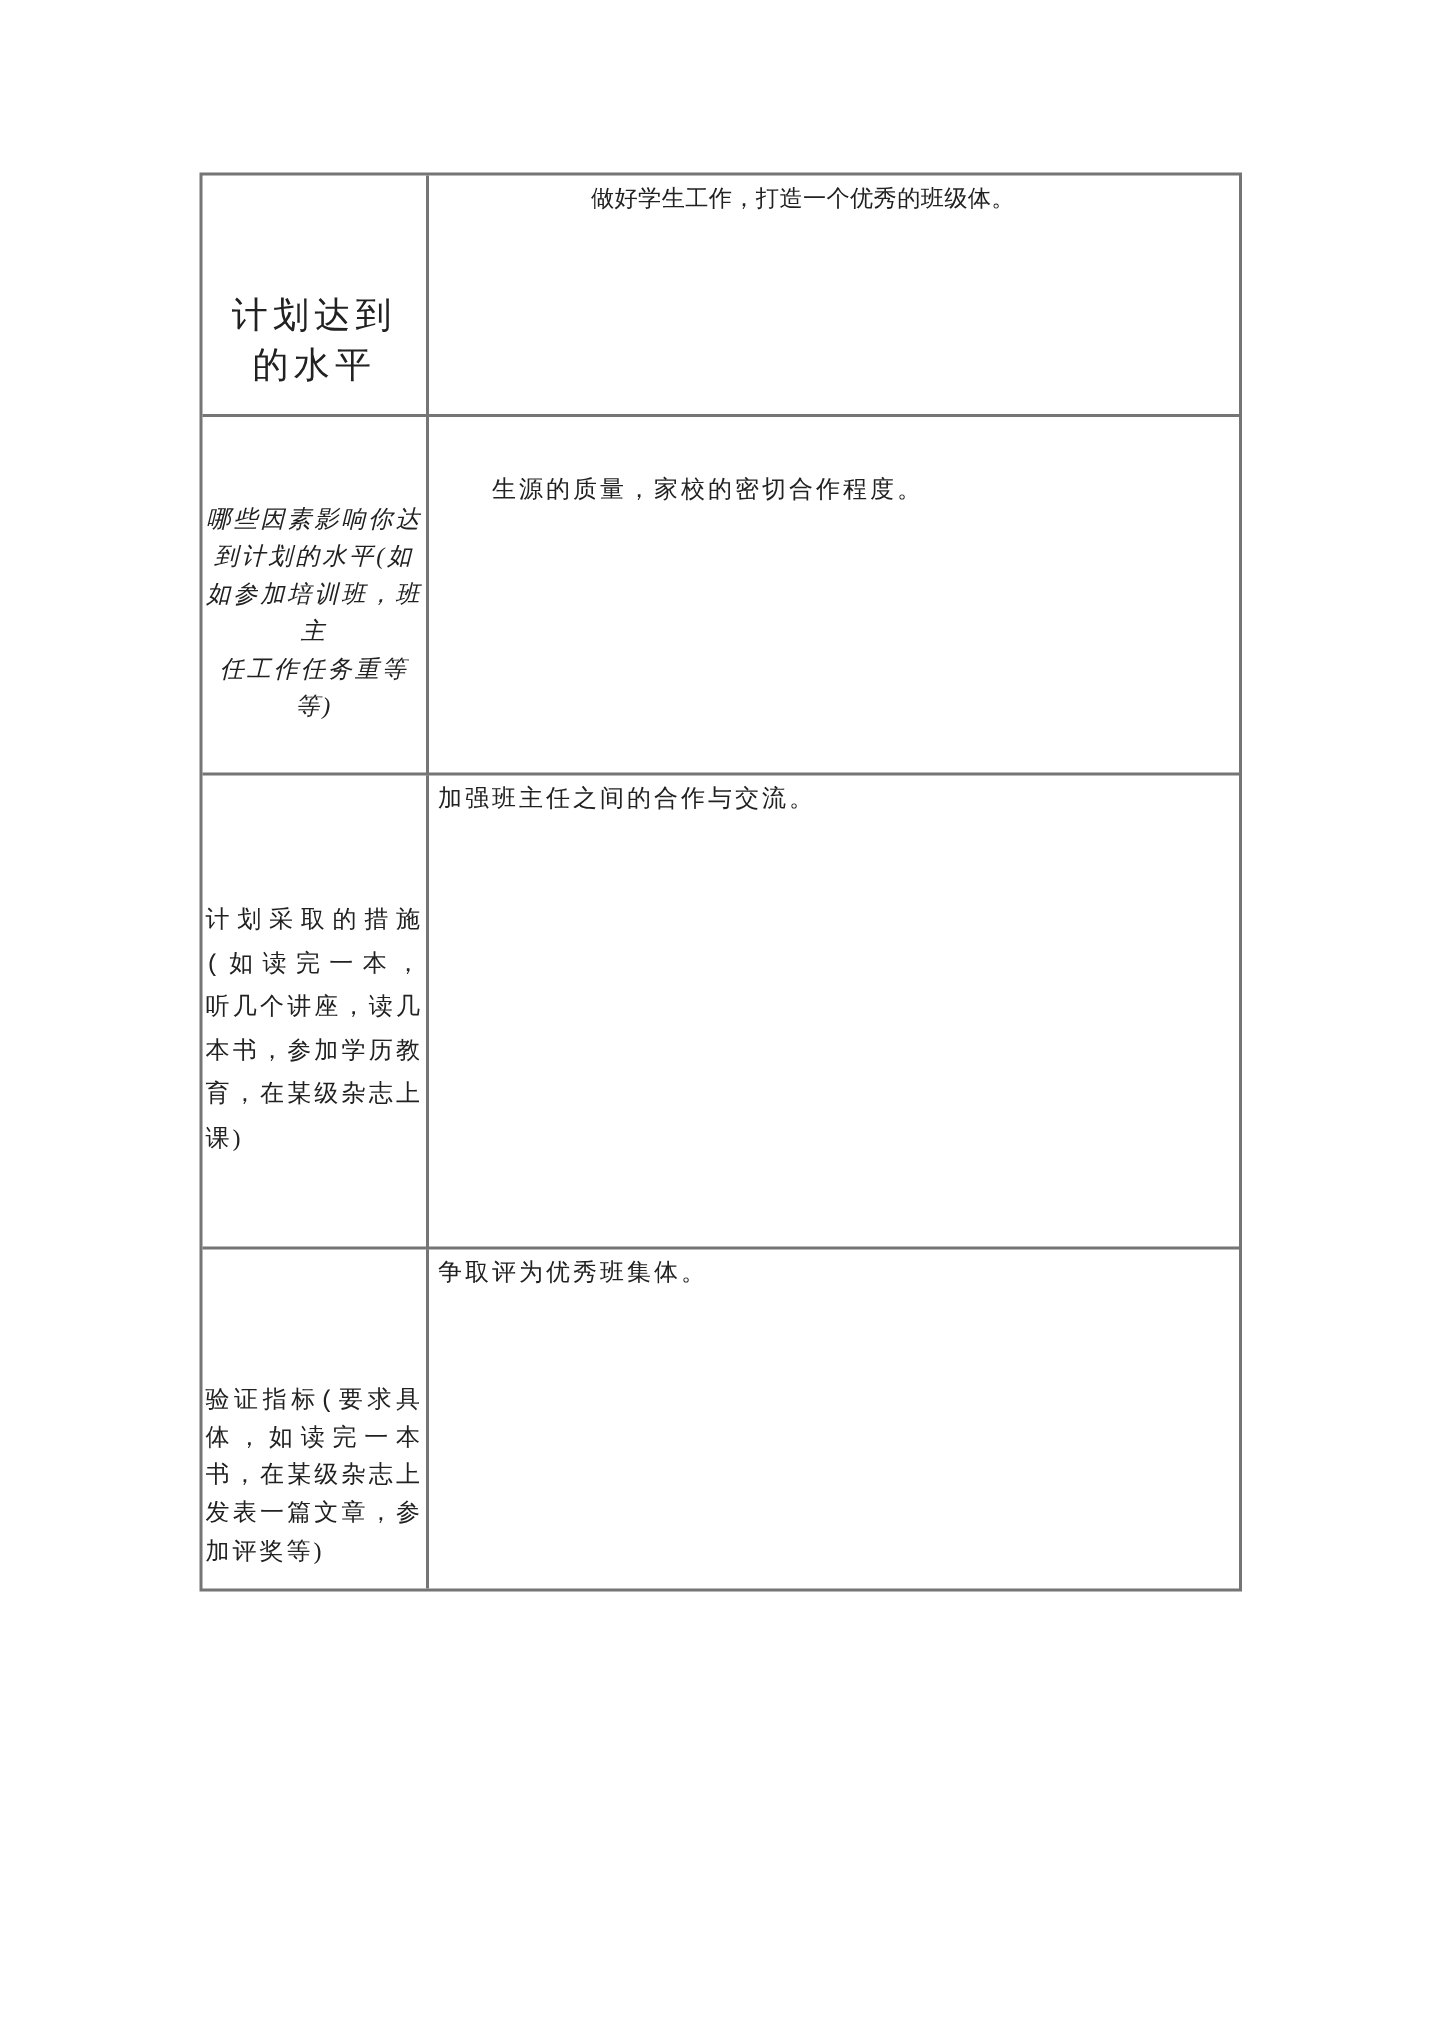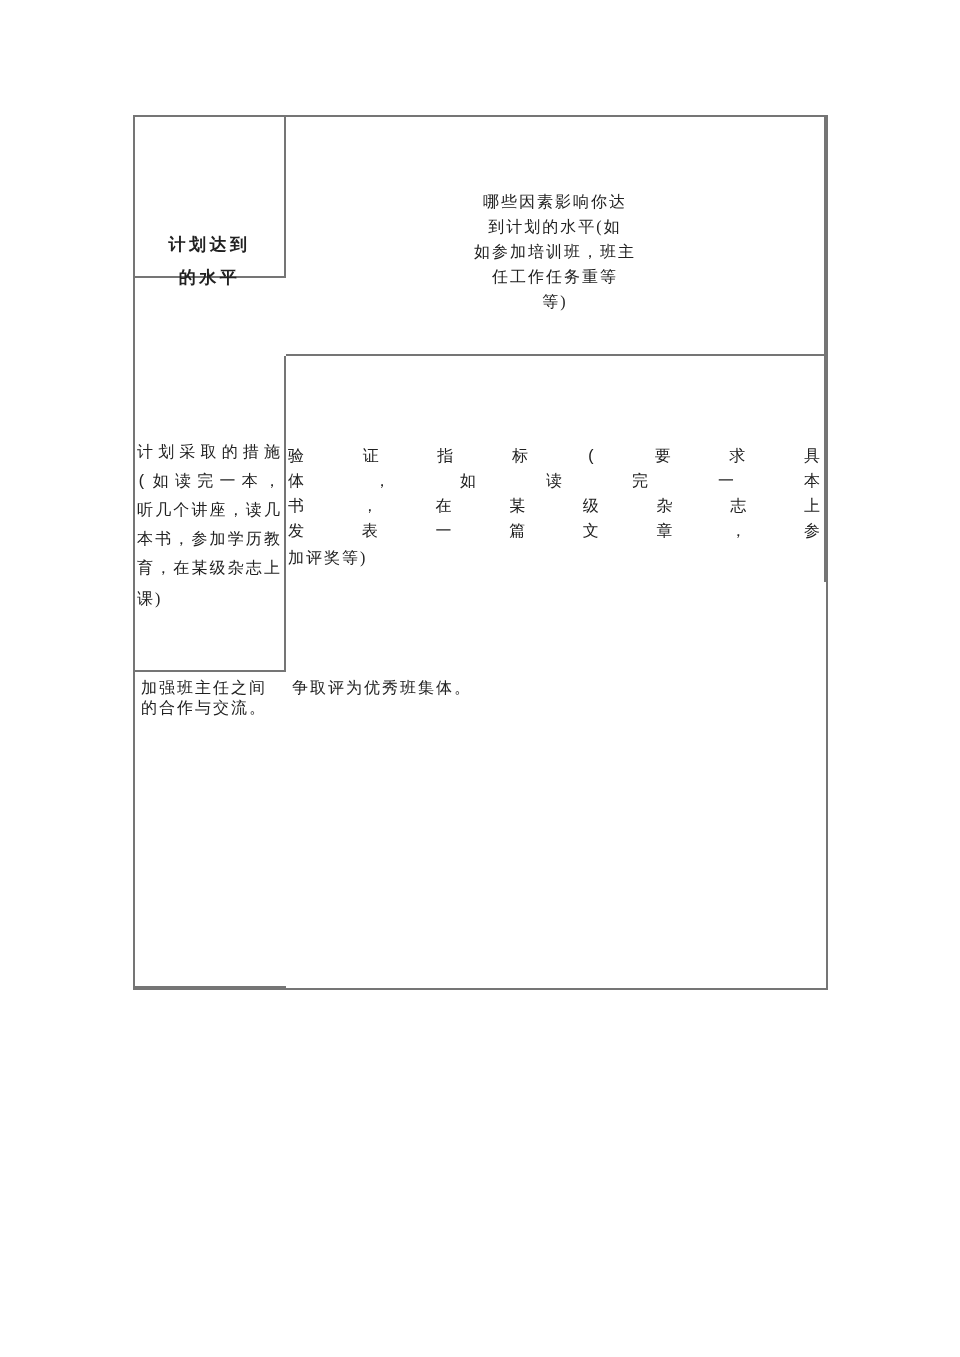--- a/index.html
+++ b/index.html
@@ -46,27 +46,26 @@
     line-height: 20px;
   }
   
   .r0 { height: 161px; }
   .r1 { height: 239px; }
   .r2 { height: 316px; }
   .r3 { height: 226px; border-bottom: none; }
 
   
   .label-r0 {
-    font-size: 17px;
+    font-size: 24px;
     letter-spacing: 3.5px;
     line-height: 33px;
-    padding-top: 111px;
-    font-weight: bold;
+    padding-top: 78px;
   }
-  .label-r1 { padding-top: 72px; }
+  .label-r1 { padding-top: 56px; font-style: italic; }
   .label-r2 { line-height: 29px; padding-top: 83px; }
   .label-r3 { padding-top: 89px; }
 
   
   .cline { text-align: center; }
   .jline {
     text-align: justify;
     text-align-last: justify;
     text-justify: inter-character;
     font-family: Liberation Mono, monospace;
@@ -82,46 +81,52 @@
 </head>
 <body style="color: rgb(33, 33, 33); background: rgb(255, 255, 255);">
 
 <div>
   <div class="doc-table">
 
     <div class="cell label-cell r0 label-r0">
       <div class="cline">计划达到</div>
       <div class="cline">的水平</div>
     </div>
+    <div class="cell content-cell r0 content-r0">
+      <div>做好学生工作，打造一个优秀的班级体。</div>
+    </div>
 
     <div class="cell label-cell r1 label-r1">
       <div class="cline">哪些因素影响你达</div>
       <div class="cline">到计划的水平(如</div>
       <div class="cline">如参加培训班，班主</div>
       <div class="cline">任工作任务重等</div>
       <div class="cline">等)</div>
+    </div>
+    <div class="cell content-cell r1 content-r1">
+      <div>生源的质量，家校的密切合作程度。</div>
     </div>
 
     <div class="cell label-cell r2 label-r2">
       <div class="jline">计划采取的措施</div>
       <div class="jline">(如读完一本，</div>
       <div class="jline">听几个讲座，读几</div>
       <div class="jline">本书，参加学历教</div>
       <div class="jline">育，在某级杂志上</div>
       <div class="lline">课)</div>
     </div>
+    <div class="cell content-cell r2 content-r2">
+      <div>加强班主任之间的合作与交流。</div>
+    </div>
+
     <div class="cell label-cell r3 label-r3">
       <div class="jline">验证指标(要求具</div>
       <div class="jline">体，如读完一本</div>
       <div class="jline">书，在某级杂志上</div>
       <div class="jline">发表一篇文章，参</div>
       <div class="lline">加评奖等)</div>
-    </div>
-
-    <div class="cell content-cell r2 content-r2">
-      <div>加强班主任之间的合作与交流。</div>
     </div>
     <div class="cell content-cell r3 content-r3">
       <div>争取评为优秀班集体。</div>
     </div>
 
   </div>
 </div>
 
 </body></html>

